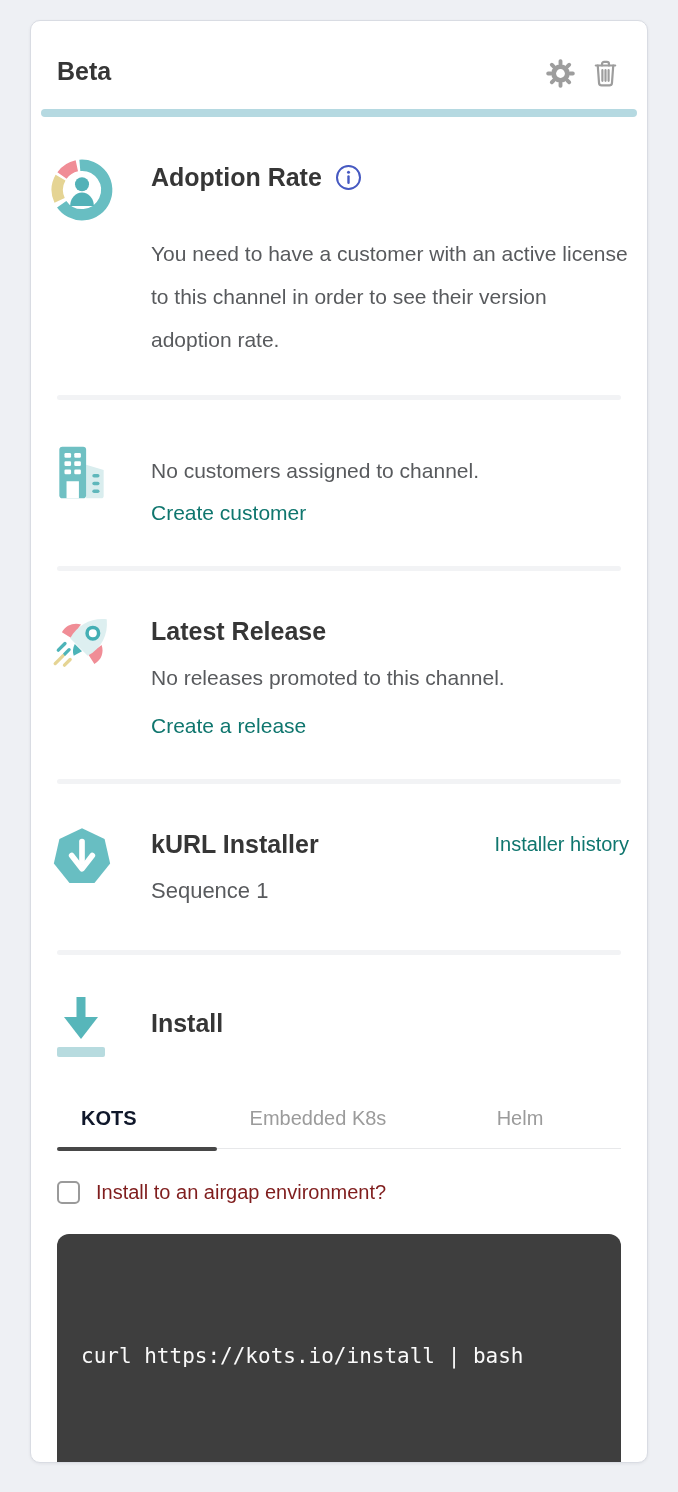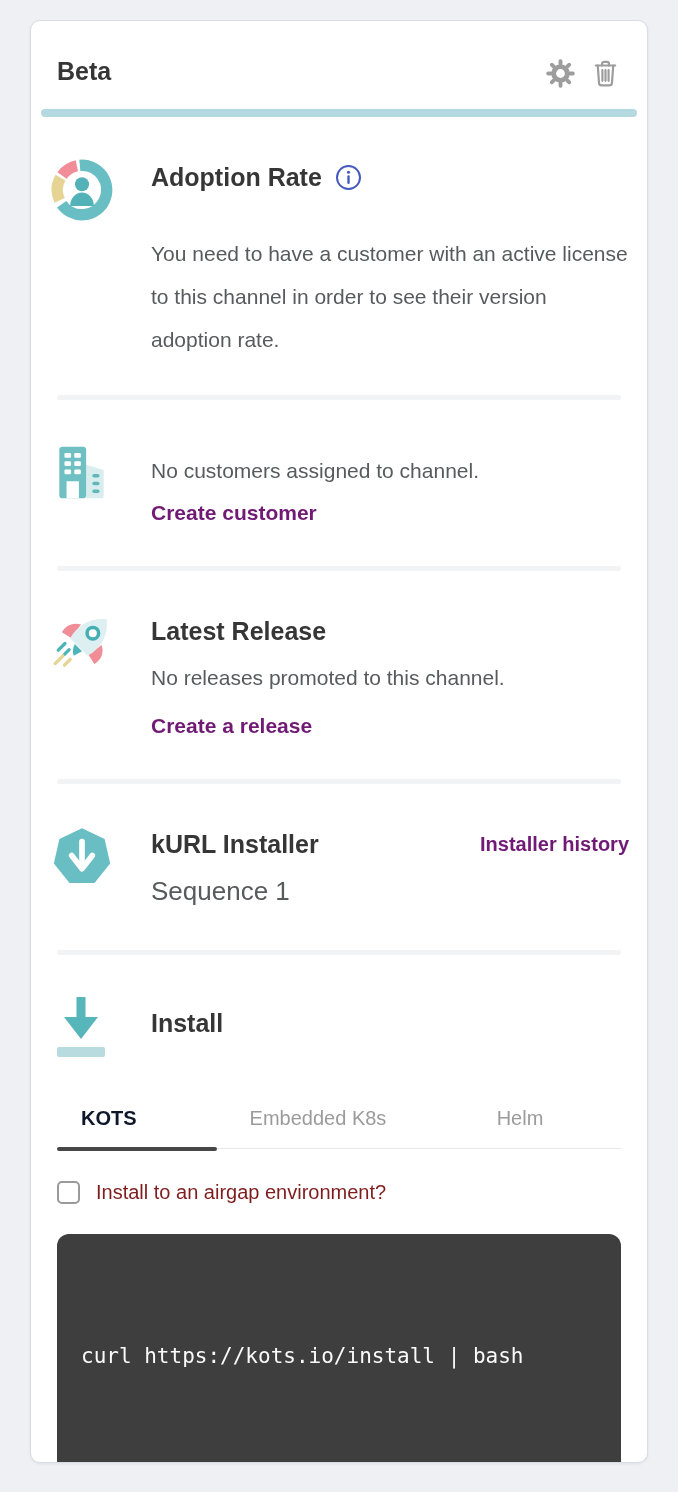--- a/index.html
+++ b/index.html
@@ -31,31 +31,31 @@
   .channel-bar { margin:20px 10px 0; height:8px; border-radius:4px; background:#b5d9e1; }
 
   .section { margin-top:40px; padding:0 18px; display:flex; }
   .section-icon { width:66px; flex:none; margin-right:36px; }
   .section-icon svg { width:66px; height:66px; }
   .section-body { flex:1; min-width:0; padding-top:2px; }
   .section-title { font-size:25px; line-height:36px; font-weight:700; color:#363636; display:flex; align-items:center; }
   .muted { font-size:21px; line-height:34px; color:#585a5d; }
   .empty-line { margin-top:14px; }
   .help-line  { margin-top:37px; line-height:43px; }
-  .link { display:inline-block; font-size:21px; line-height:34px; font-weight:700; color:#701a75; cursor:pointer; text-decoration:none; }
+  .link { display:inline-block; font-size:21px; line-height:34px; font-weight:400; color:#0f766e; cursor:pointer; text-decoration:none; }
   .link-sm { font-size:20px; line-height:30px; }
   .divider { margin:34px 26px 0; height:5px; border-radius:3px; background:#f2f3f5; }
   .divider.d2 { margin-top:36px; }
   .divider.d4 { margin-top:42px; }
 
   .info-icon { display:inline-flex; width:27px; height:27px; margin-left:13px; cursor:pointer; }
   .info-icon svg { width:100%; height:100%; }
 
   .kurl-head-row { display:flex; justify-content:space-between; align-items:flex-start; }
-  .seq-line { margin-top:12px; font-size:26px; }
+  .seq-line { margin-top:12px; font-size:22px; }
 
   .install-section { margin-top:40px; }
   .install-section .section-icon svg { width:64px; height:74px; }
   .install-section .section-title { margin-top:8px; }
 
   .tabs { display:flex; margin:30px 26px 0; border-bottom:1px solid #e7e8ea; }
   .tab { flex:1; text-align:center; font-size:20px; line-height:30px; color:#9b9b9b; padding-bottom:15px; position:relative; cursor:pointer; }
   .tab.active { flex:none; width:160px; text-align:left; padding-left:24px; color:#0f172a; font-weight:700; }
   .tab.active::after { content:""; position:absolute; left:0; right:0; bottom:-3px; height:4px; border-radius:2px; background:#474747; }
 

